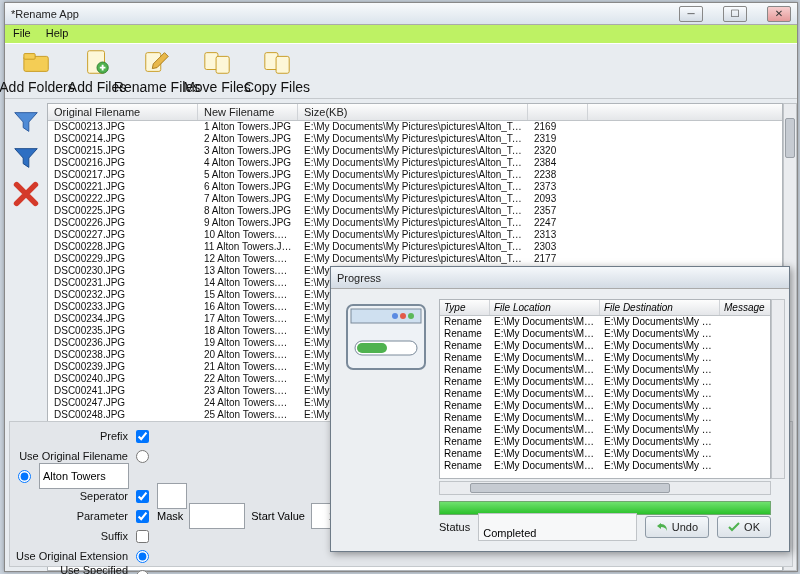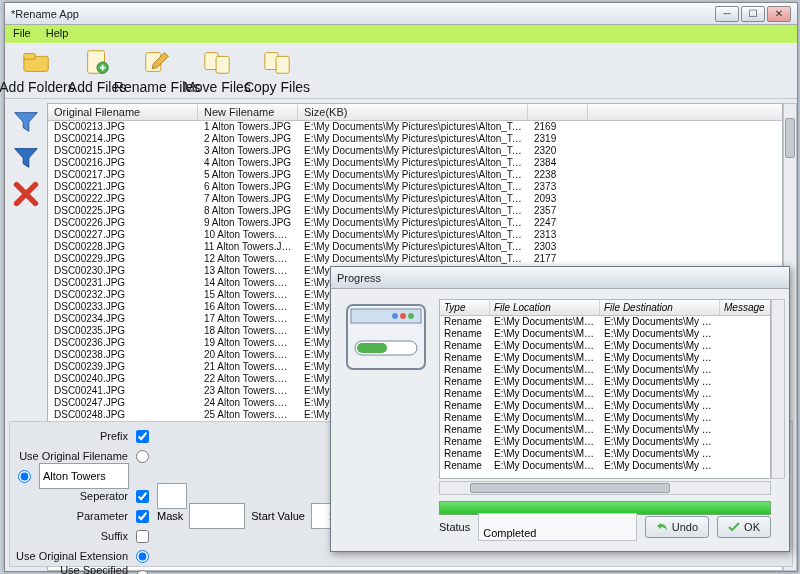--- a/index.html
+++ b/index.html
@@ -1,19 +1,19 @@
 <!DOCTYPE html>
 <html><head>
 <meta charset="utf-8">
 <style>
   * { box-sizing: border-box; font-family: Tahoma, Arial, sans-serif; font-size: 11px; }
   body { margin:0; padding:0; width:800px; height:574px; background:#e3e9f0; position:relative; overflow:hidden; }
   .desktop-bg { position:absolute; inset:0; background:#c8d1db; }
   .main-window { position:absolute; left:4px; top:2px; width:794px; height:570px; background:#e8ecf0; border:1px solid #888; box-shadow:0 0 4px rgba(0,0,0,.3); }
-  .titlebar { height:22px; background:linear-gradient(#f8fafc,#dbe4ec); border-bottom:1px solid #aaa; display:flex; align-items:center; padding:0 6px; }
+  .titlebar { height:22px; background:linear-gradient(#f8fafc,#dbe4ec); border-bottom:1px solid #aaa; display:flex; align-items:center; padding:0 6px;gap:18px; }
   .titlebar .title { flex:1; color:#222; }
   .win-btn { width:24px; height:16px; margin-left:2px; border:1px solid #888; background:linear-gradient(#fafcff,#d4dce5); border-radius:2px; display:inline-flex;align-items:center;justify-content:center;font-size:10px;color:#333;cursor:default;}
   .win-btn.close{background:linear-gradient(#f7cfcf,#e59a9a);}
   .menubar { height:18px; padding:2px 8px; background:#bef264; }
   .menubar span { margin-right:12px; color:#111; }
   .toolbar { height:56px; background:#e8ecf0; border-top:1px solid #fff; border-bottom:1px solid #c5c9cd; display:flex; padding:2px 4px; gap:4px; }
   .tool-btn { width:56px; display:flex; flex-direction:column; align-items:center; justify-content:center; gap:2px; color:#111; }
   .tool-btn svg { width:30px; height:30px; }
   .tool-label { font-size:14px; white-space:nowrap; }
   .content { position:absolute; top:100px; bottom:0; left:0; right:0; display:flex; }

